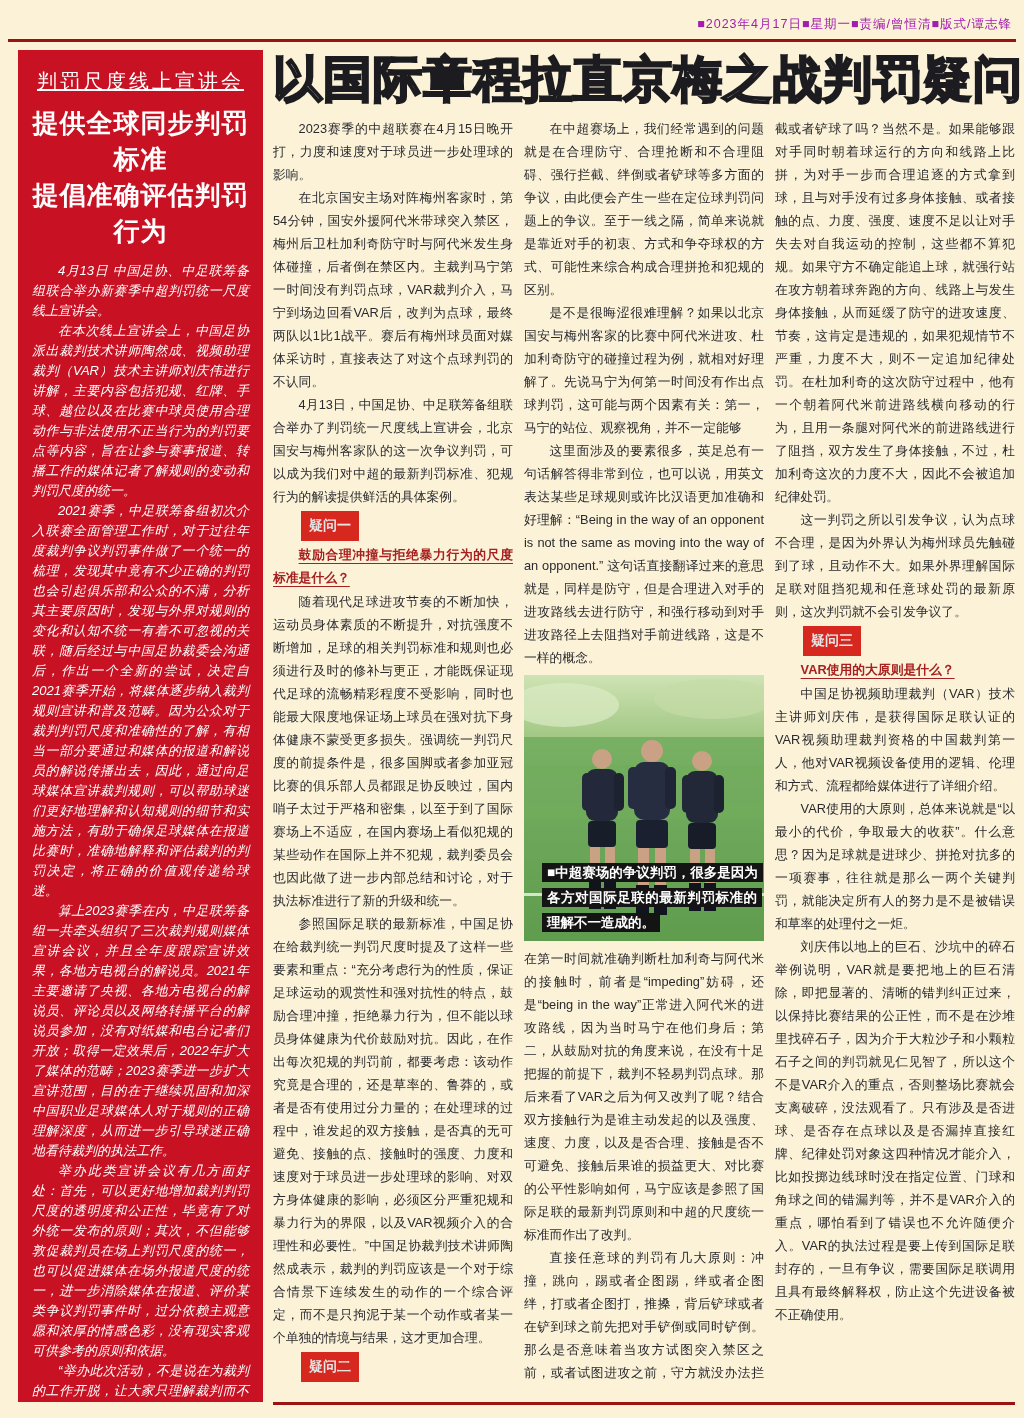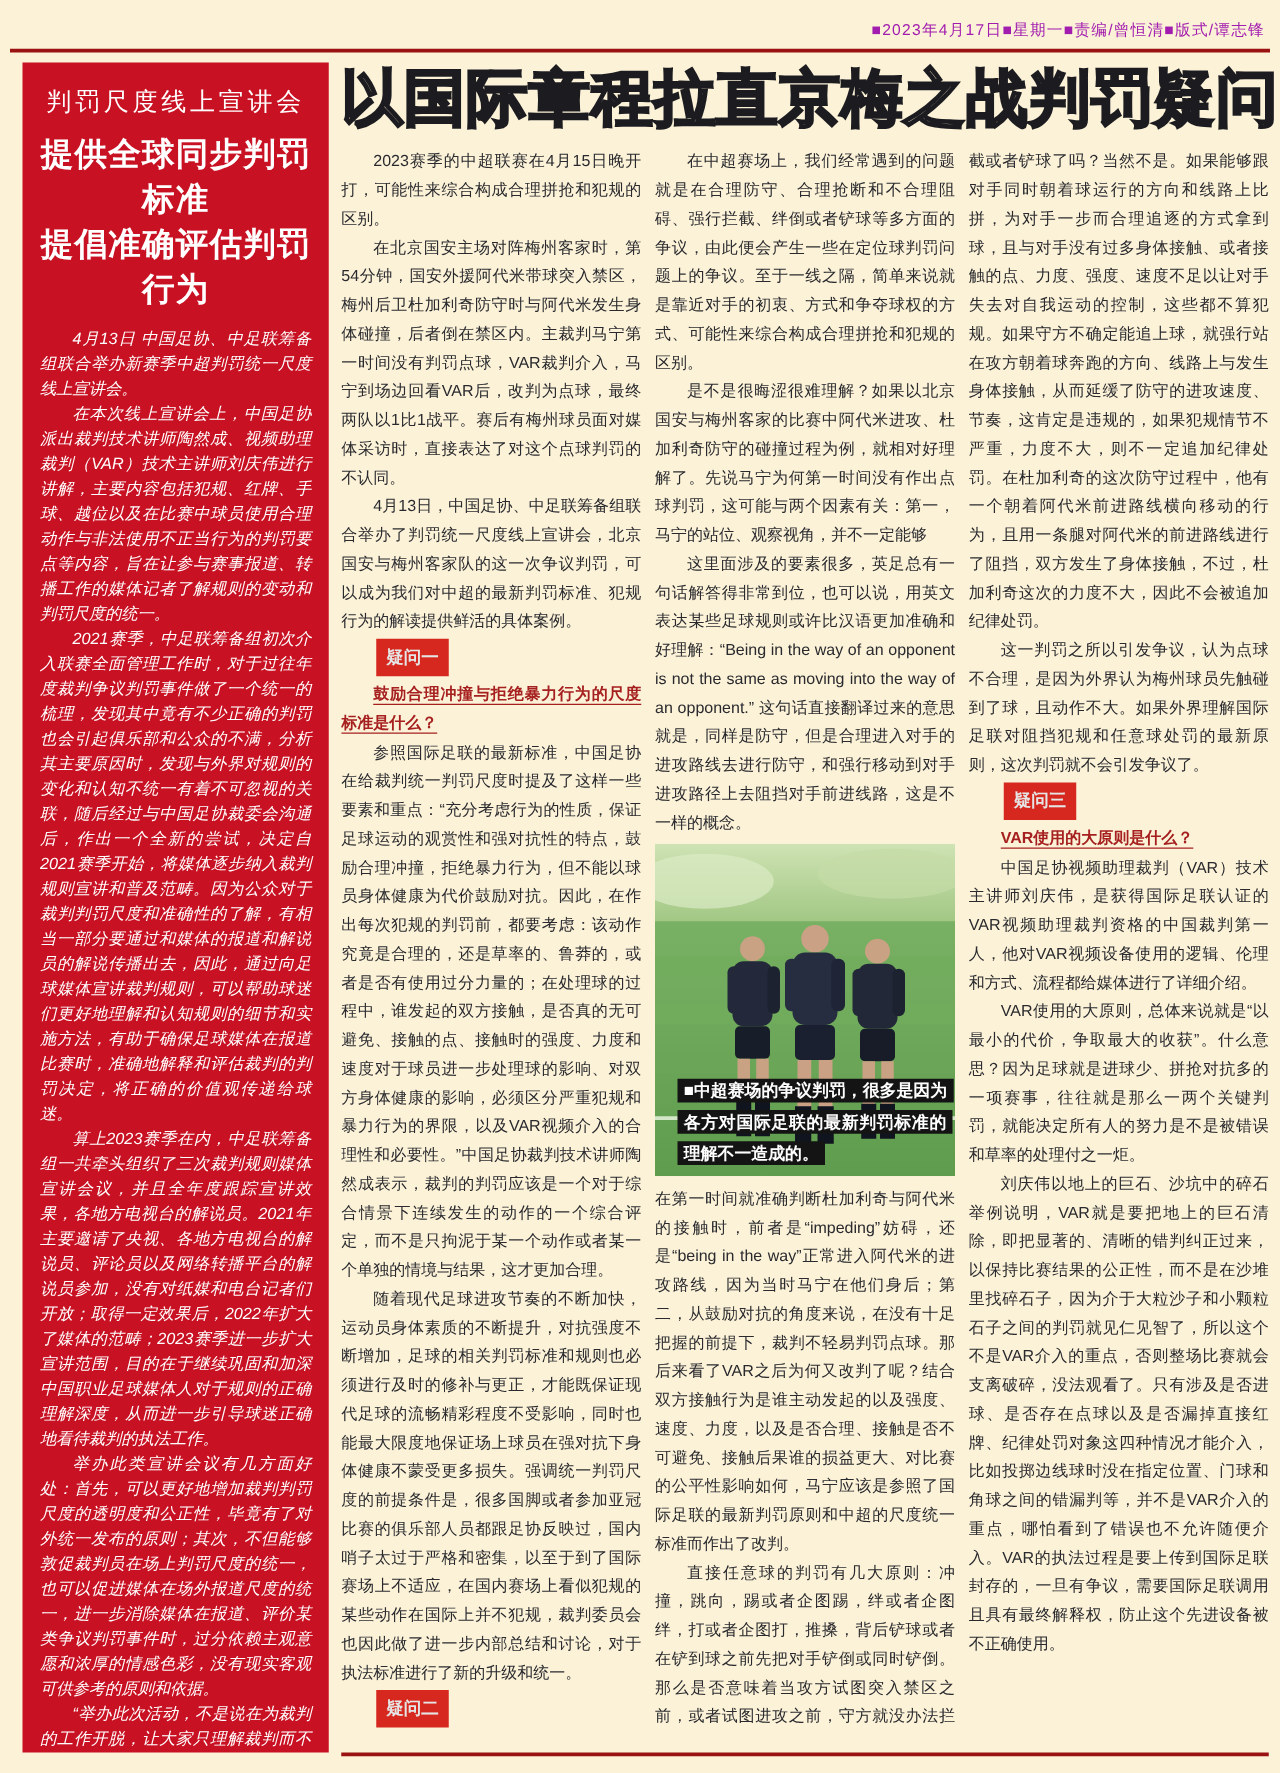--- a/index.html
+++ b/index.html
@@ -39,20 +39,21 @@
     padding:14px 14px 10px 14px;
     overflow:hidden;
     flex:none;
   }
   .side-kicker {
     text-align:center;
     font-size:20px;
     letter-spacing:3px;
     font-weight:400;
     margin:4px 0 10px 0;
+    text-decoration:underline;
   }
   .side-title {
     text-align:center;
     font-size:26px;
     font-weight:bold;
     line-height:36px;
     letter-spacing:1px;
   }
   .side-paras { margin-top:12px; }
   .side-p {
@@ -158,27 +159,27 @@
         <p class="side-p">算上2023赛季在内，中足联筹备组一共牵头组织了三次裁判规则媒体宣讲会议，并且全年度跟踪宣讲效果，各地方电视台的解说员。2021年主要邀请了央视、各地方电视台的解说员、评论员以及网络转播平台的解说员参加，没有对纸媒和电台记者们开放；取得一定效果后，2022年扩大了媒体的范畴；2023赛季进一步扩大宣讲范围，目的在于继续巩固和加深中国职业足球媒体人对于规则的正确理解深度，从而进一步引导球迷正确地看待裁判的执法工作。</p>
         <p class="side-p">举办此类宣讲会议有几方面好处：首先，可以更好地增加裁判判罚尺度的透明度和公正性，毕竟有了对外统一发布的原则；其次，不但能够敦促裁判员在场上判罚尺度的统一，也可以促进媒体在场外报道尺度的统一，进一步消除媒体在报道、评价某类争议判罚事件时，过分依赖主观意愿和浓厚的情感色彩，没有现实客观可供参考的原则和依据。</p>
         <p class="side-p">“举办此次活动，不是说在为裁判的工作开脱，让大家只理解裁判而不监督和批评，而是希望媒体能够更加准确地去报道、评估裁判的判罚行为，哪怕是批评，也能做到有理有据，能让人信服。我们从不去苛责媒体，而是深刻检讨自己在过往的服务中是否没有起到应有的作用，如今我们把这一部分补足，希望能够给各家媒体提供一个与全球判罚标准同步的规则，作为报道、评价时的参考。”这是宣讲会主办方的希望。</p>
       </div>
 
   </aside>
 
   <main class="main">
     <h1 class="headline">以国际章程拉直京梅之战判罚疑问</h1>
     <div class="article-body">
-        <p class="art-p">2023赛季的中超联赛在4月15日晚开打，可能性来综合构成合理拼抢和犯规的区别。</p>
+        <p class="art-p">2023赛季的中超联赛在4月15日晚开打，力度和速度对于球员进一步处理球的影响。</p>
         <p class="art-p">在北京国安主场对阵梅州客家时，第54分钟，国安外援阿代米带球突入禁区，梅州后卫杜加利奇防守时与阿代米发生身体碰撞，后者倒在禁区内。主裁判马宁第一时间没有判罚点球，VAR裁判介入，马宁到场边回看VAR后，改判为点球，最终两队以1比1战平。赛后有梅州球员面对媒体采访时，直接表达了对这个点球判罚的不认同。</p>
         <p class="art-p">4月13日，中国足协、中足联筹备组联合举办了判罚统一尺度线上宣讲会，北京国安与梅州客家队的这一次争议判罚，可以成为我们对中超的最新判罚标准、犯规行为的解读提供鲜活的具体案例。</p>
         <div class="q-tag-row"><span class="q-tag">疑问一</span></div>
         <p class="q-head">鼓励合理冲撞与拒绝暴力行为的尺度标准是什么？</p>
+        <p class="art-p">随着现代足球进攻节奏的不断加快，运动员身体素质的不断提升，对抗强度不断增加，足球的相关判罚标准和规则也必须进行及时的修补与更正，才能既保证现代足球的流畅精彩程度不受影响，同时也能最大限度地保证场上球员在强对抗下身体健康不蒙受更多损失。强调统一判罚尺度的前提条件是，很多国脚或者参加亚冠比赛的俱乐部人员都跟足协反映过，国内哨子太过于严格和密集，以至于到了国际赛场上不适应，在国内赛场上看似犯规的某些动作在国际上并不犯规，裁判委员会也因此做了进一步内部总结和讨论，对于执法标准进行了新的升级和统一。</p>
         <p class="art-p">参照国际足联的最新标准，中国足协在给裁判统一判罚尺度时提及了这样一些要素和重点：“充分考虑行为的性质，保证足球运动的观赏性和强对抗性的特点，鼓励合理冲撞，拒绝暴力行为，但不能以球员身体健康为代价鼓励对抗。因此，在作出每次犯规的判罚前，都要考虑：该动作究竟是合理的，还是草率的、鲁莽的，或者是否有使用过分力量的；在处理球的过程中，谁发起的双方接触，是否真的无可避免、接触的点、接触时的强度、力度和速度对于球员进一步处理球的影响、对双方身体健康的影响，必须区分严重犯规和暴力行为的界限，以及VAR视频介入的合理性和必要性。”中国足协裁判技术讲师陶然成表示，裁判的判罚应该是一个对于综合情景下连续发生的动作的一个综合评定，而不是只拘泥于某一个动作或者某一个单独的情境与结果，这才更加合理。</p>
-        <p class="art-p">随着现代足球进攻节奏的不断加快，运动员身体素质的不断提升，对抗强度不断增加，足球的相关判罚标准和规则也必须进行及时的修补与更正，才能既保证现代足球的流畅精彩程度不受影响，同时也能最大限度地保证场上球员在强对抗下身体健康不蒙受更多损失。强调统一判罚尺度的前提条件是，很多国脚或者参加亚冠比赛的俱乐部人员都跟足协反映过，国内哨子太过于严格和密集，以至于到了国际赛场上不适应，在国内赛场上看似犯规的某些动作在国际上并不犯规，裁判委员会也因此做了进一步内部总结和讨论，对于执法标准进行了新的升级和统一。</p>
         <div class="q-tag-row"><span class="q-tag">疑问二</span></div>
         <p class="art-p">在中超赛场上，我们经常遇到的问题就是在合理防守、合理抢断和不合理阻碍、强行拦截、绊倒或者铲球等多方面的争议，由此便会产生一些在定位球判罚问题上的争议。至于一线之隔，简单来说就是靠近对手的初衷、方式和争夺球权的方式、可能性来综合构成合理拼抢和犯规的区别。</p>
         <p class="art-p">是不是很晦涩很难理解？如果以北京国安与梅州客家的比赛中阿代米进攻、杜加利奇防守的碰撞过程为例，就相对好理解了。先说马宁为何第一时间没有作出点球判罚，这可能与两个因素有关：第一，马宁的站位、观察视角，并不一定能够</p>
         <p class="art-p">这里面涉及的要素很多，英足总有一句话解答得非常到位，也可以说，用英文表达某些足球规则或许比汉语更加准确和好理解：“Being in the way of an opponent is not the same as moving into the way of an opponent.” 这句话直接翻译过来的意思就是，同样是防守，但是合理进入对手的进攻路线去进行防守，和强行移动到对手进攻路径上去阻挡对手前进线路，这是不一样的概念。</p>
   <figure class="photo">
     <svg viewBox="0 0 240 266" preserveAspectRatio="xMidYMid slice">
       <defs>
         <linearGradient id="sky" x1="0" y1="0" x2="0" y2="1">
           <stop offset="0" stop-color="#cfe3b4"></stop>
           <stop offset="1" stop-color="#9cc47e"></stop>

